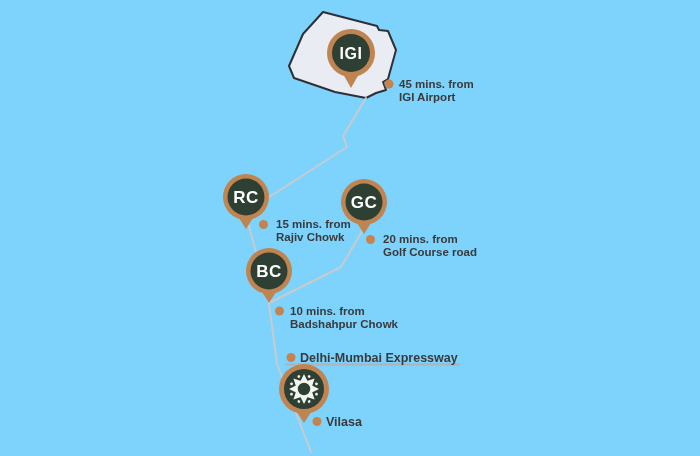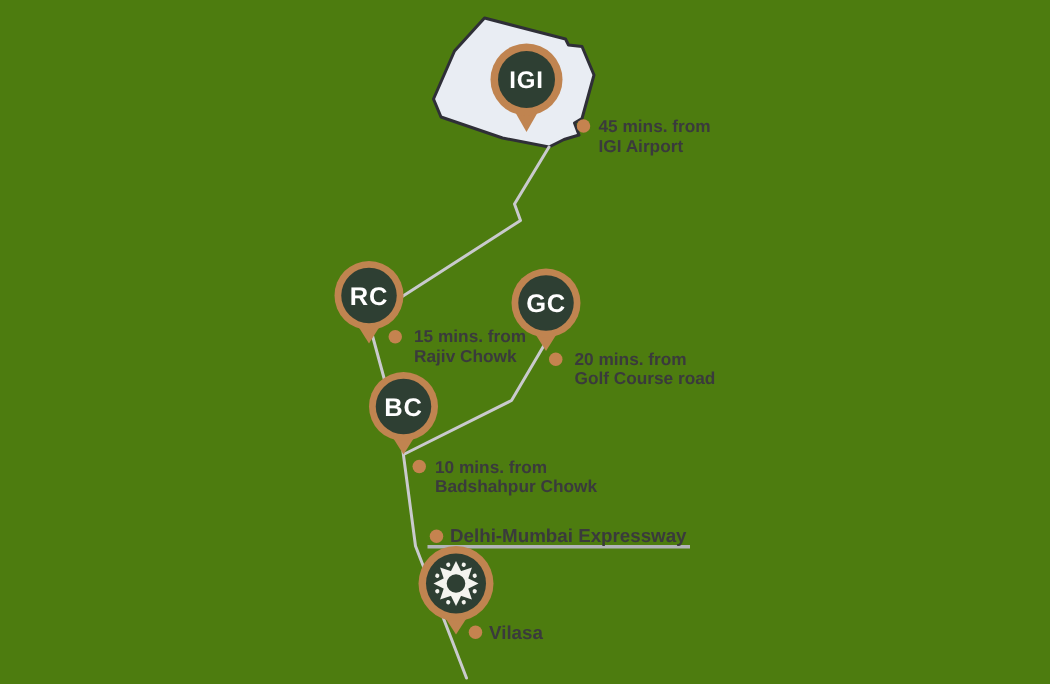--- a/index.html
+++ b/index.html
@@ -8,21 +8,21 @@
     background: #ffffff;
     width: 700px;
     height: 456px;
     overflow: hidden;
     font-family: "Liberation Sans", sans-serif;
   }
   .stage {
     position: relative;
     width: 700px;
     height: 456px;
-    background: #4d7c0f;
+    background: #7dd3fc;
   }
   svg { display: block; }
 
   .area {
     fill: #e9edf3;
     stroke: #2f2f37;
     stroke-width: 2;
     stroke-linejoin: round;
   }
   .road {

